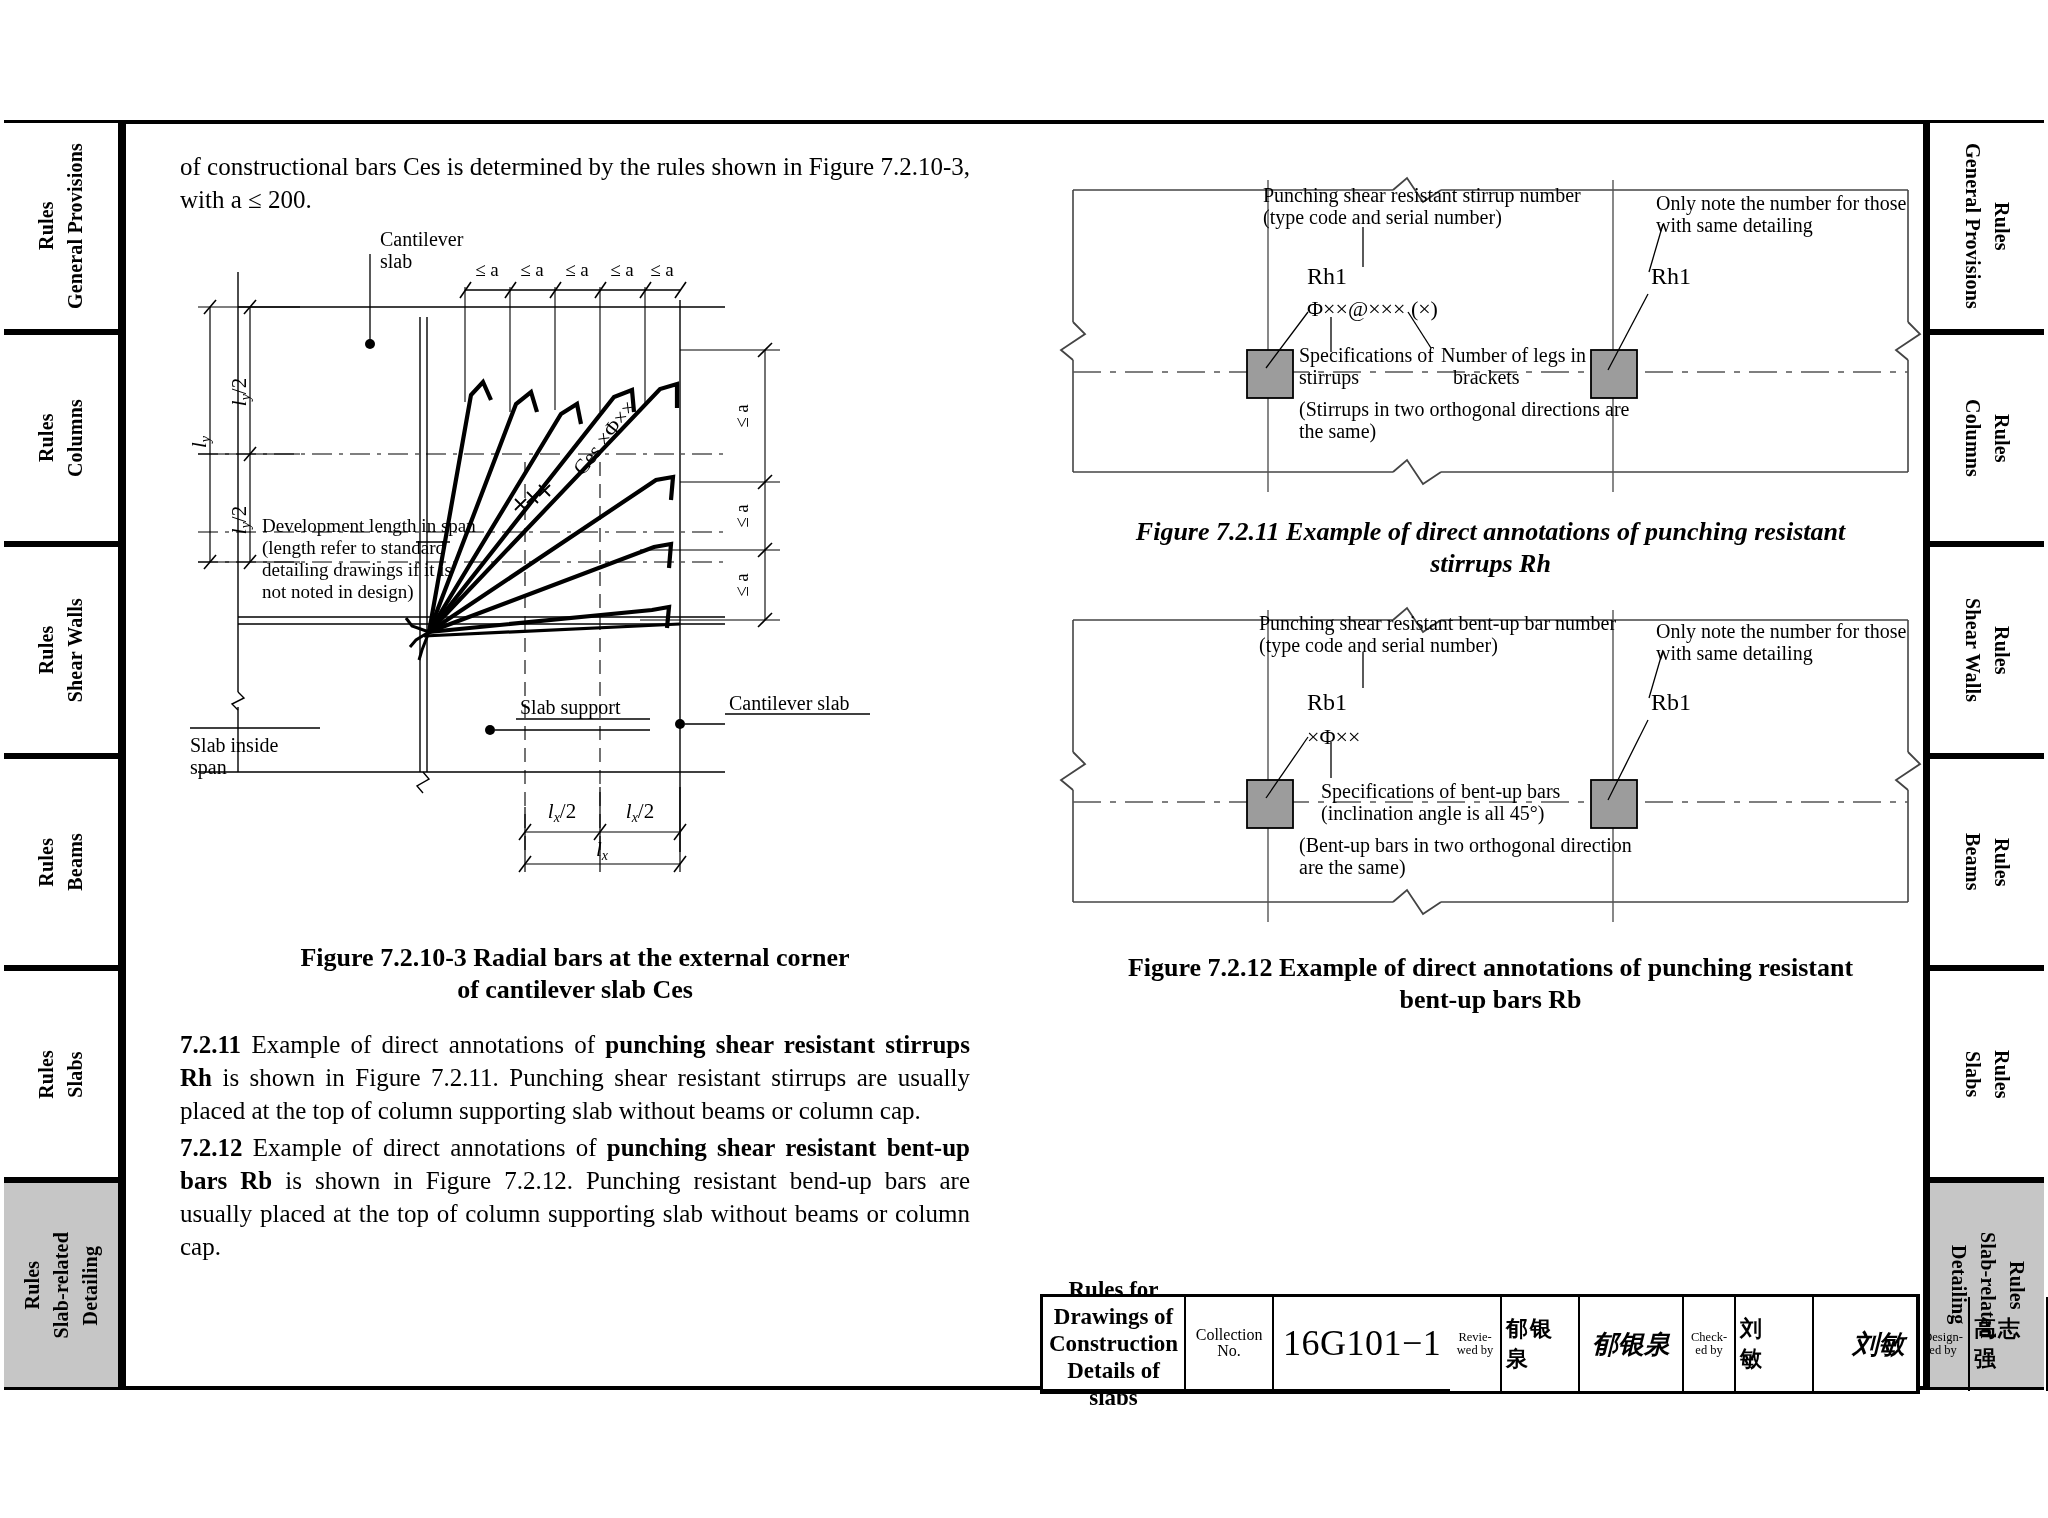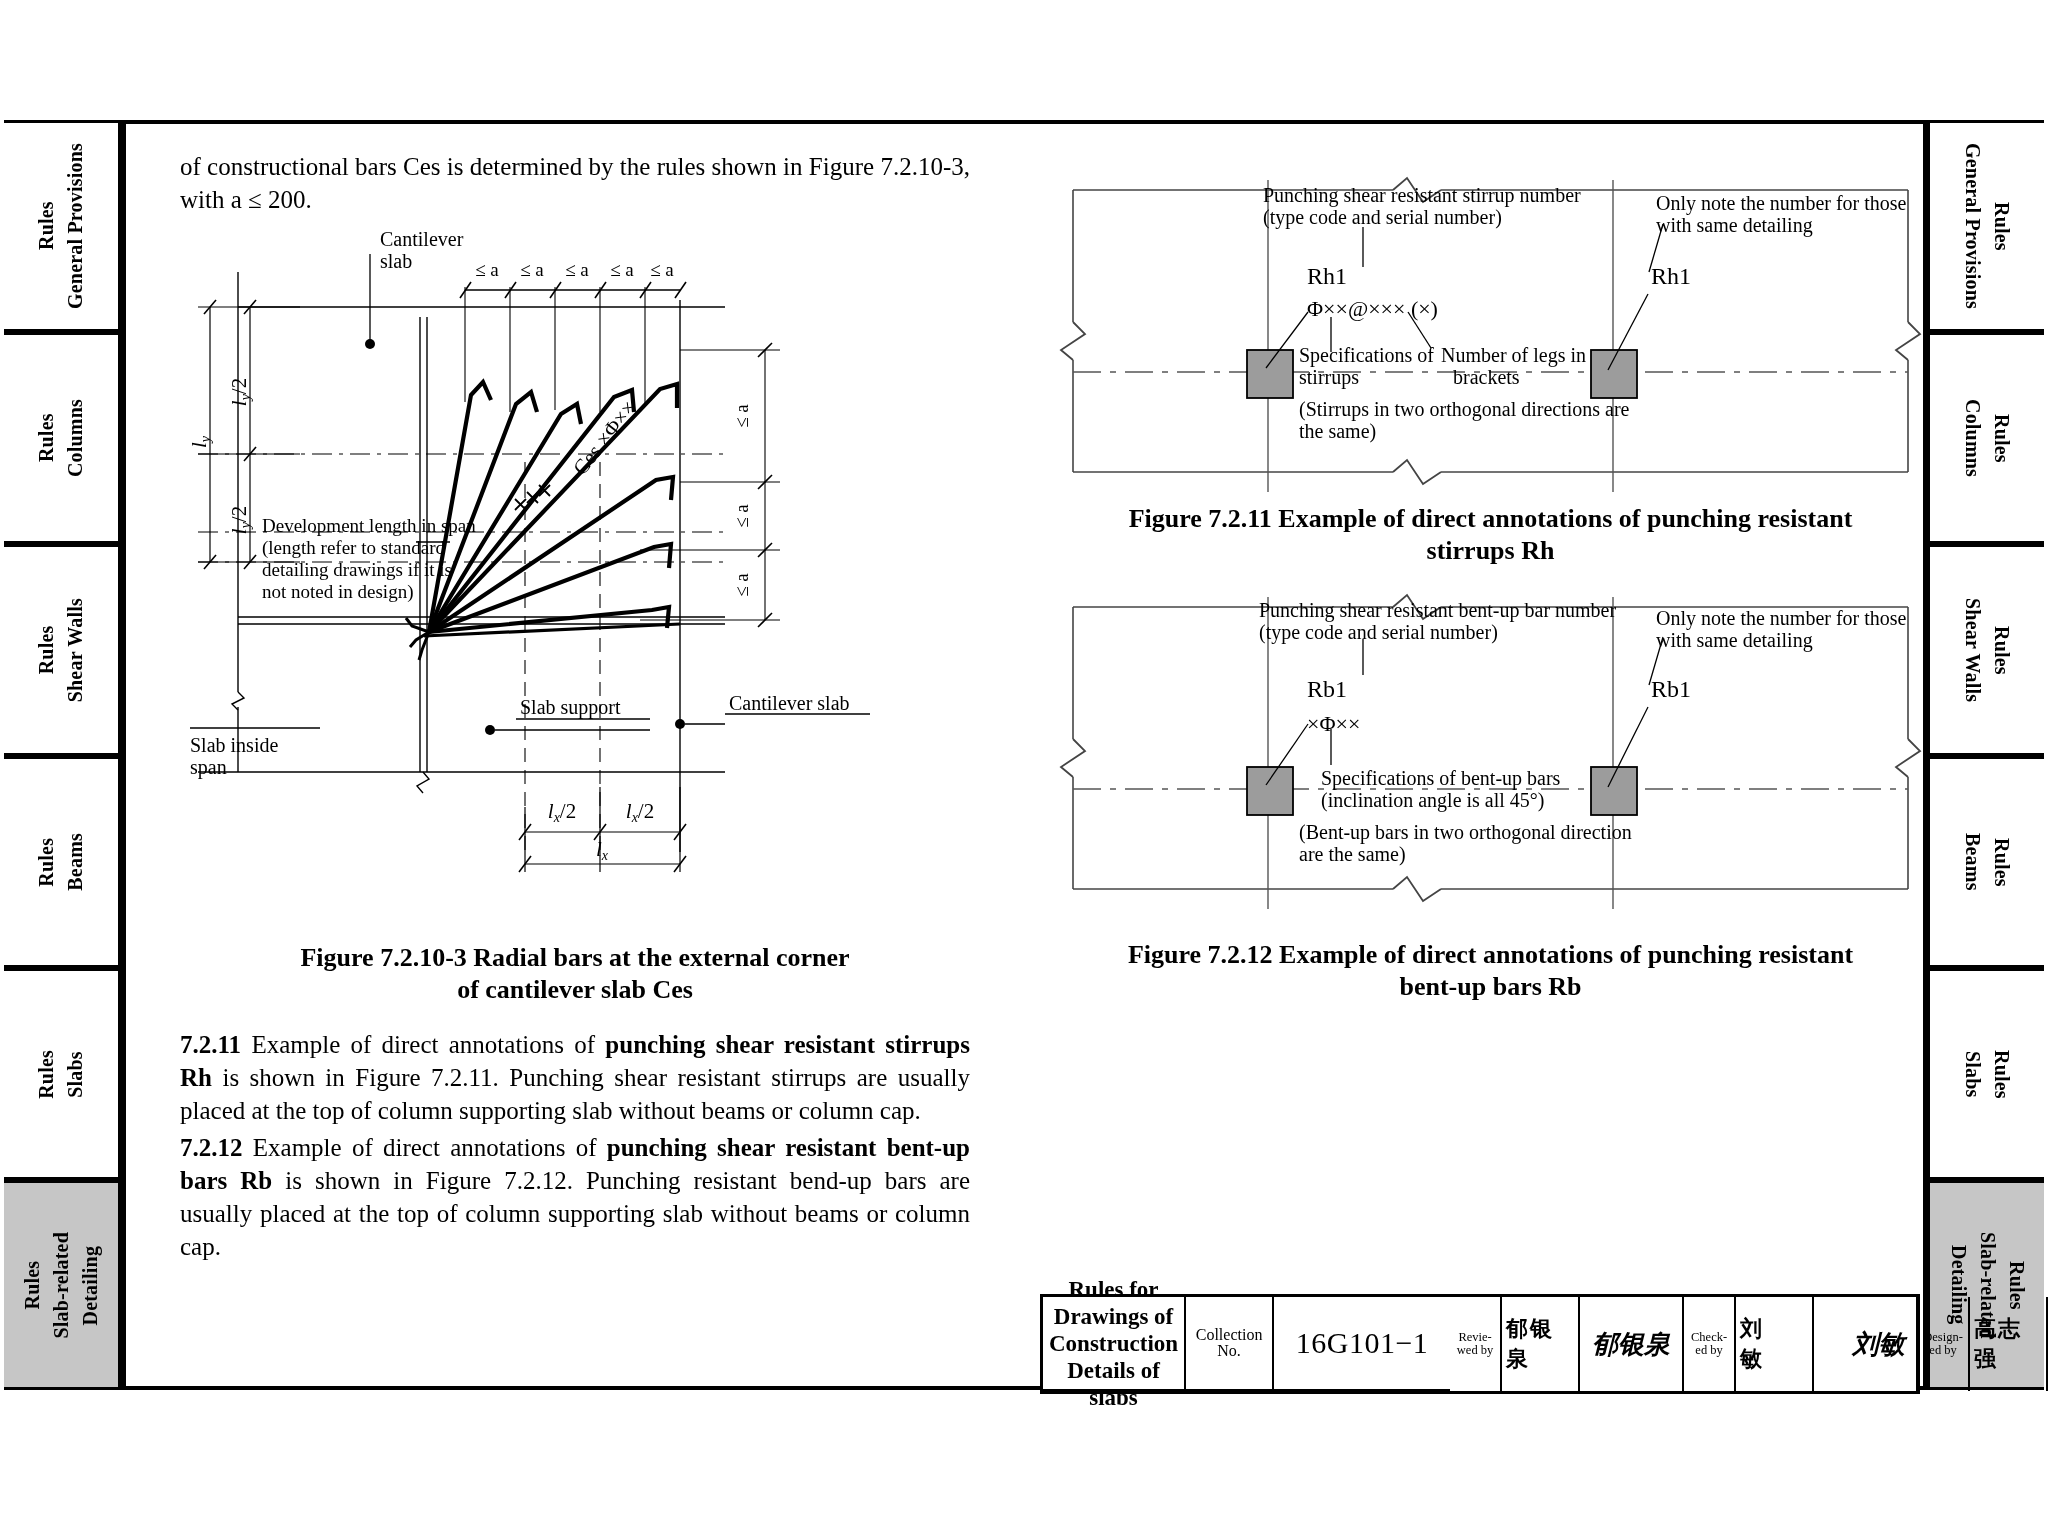--- a/index.html
+++ b/index.html
@@ -63,21 +63,21 @@
     position:absolute;left:1040px;top:1294px;width:880px;height:100px;
     border:3px solid #000;box-sizing:border-box;background:#fff;
     display:flex;flex-direction:row;
   }
   .tb-top{display:flex;flex:0 0 62px;border-bottom:2px solid #000;}
   .tb-bot{display:flex;flex:1 1 auto;}
   .tb-cell{border-right:2px solid #000;display:flex;align-items:center;justify-content:center;box-sizing:border-box;}
   .tb-cell:last-child{border-right:none;}
   .tb-title{flex:1 1 auto;font-weight:bold;font-size:23px;line-height:27px;text-align:center;padding:0 6px;}
   .tb-coll-lbl{flex:0 0 88px;font-size:16px;line-height:16px;text-align:center;}
-  .tb-coll-val{flex:0 0 176px;font-size:30px;letter-spacing:.5px;}
+  .tb-coll-val{flex:0 0 176px;font-size:36px;letter-spacing:.5px;}
   .tb-lbl{font-size:12.5px;line-height:13.5px;text-align:center;padding:0 2px;}
   .tb-name{font-size:22px;font-weight:bold;letter-spacing:2px;padding:0 4px;}
   .tb-sign{font-family:"Liberation Serif",serif;font-style:italic;font-size:26px;font-weight:bold;}
   .tb-page-lbl{flex:0 0 88px;font-size:14px;}
   .tb-page-val{flex:0 0 176px;font-size:36px;}
 </style>
 </head>
 <body>
 
 <div id="page">
@@ -441,21 +441,21 @@
           <text x="236" y="190">Specifications of</text>
           <text x="236" y="212">stirrups</text>
           <text x="378" y="190">Number of legs in</text>
           <text x="390" y="212">brackets</text>
           <text x="236" y="244">(Stirrups in two orthogonal directions are</text>
           <text x="236" y="266">the same)</text>
         </g>
       </svg>
     </div>
 
-    <div class="figcap" style="margin-top:1px;">
+    <div class="figcap" style="margin-top:14px;font-style:italic;">
       <div>Figure 7.2.11 Example of direct annotations of punching resistant</div>
       <div>stirrups Rh</div>
     </div>
 
     <div class="svgbox" style="margin-top:22px;">
       <svg width="855" height="330" viewBox="0 0 855 330">
         <g stroke="#444" fill="none" stroke-width="1.6">
           <line x1="10" y1="18" x2="330" y2="18"></line>
           <line x1="378" y1="18" x2="845" y2="18"></line>
           <line x1="10" y1="300" x2="330" y2="300"></line>

